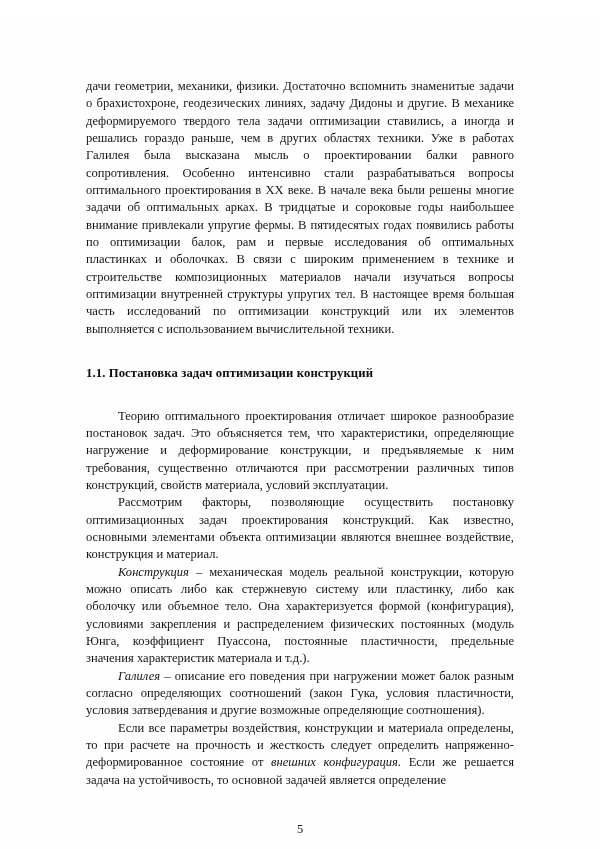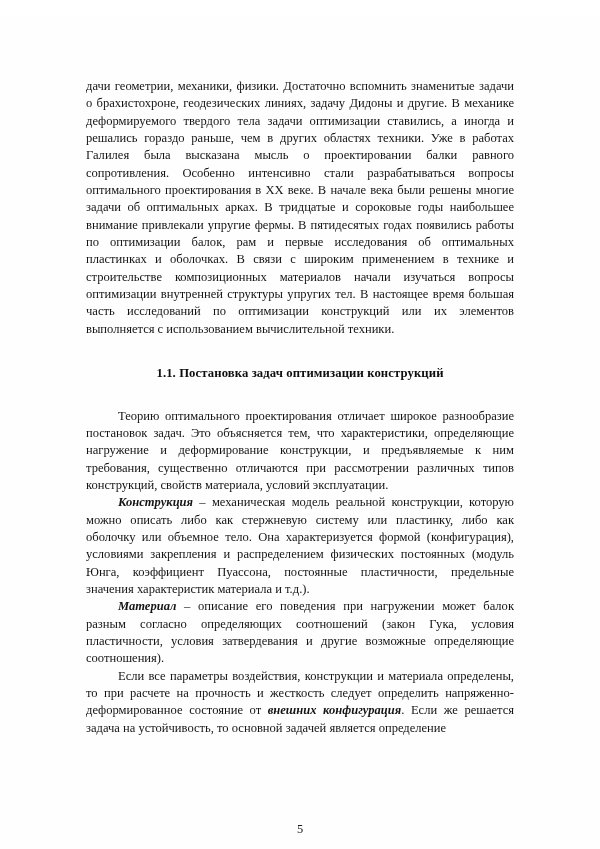--- a/index.html
+++ b/index.html
@@ -46,29 +46,29 @@
 
   p.indent {
     text-indent: 32px;
   }
 
   h2.section-heading {
     margin: 0;
     font-size: 12.7px;
     line-height: 17.35px;
     font-weight: bold;
-    text-align: center;
+    text-align: left;
     color: #0e0e0e;
     letter-spacing: 0.1px;
   }
 
   .gap-before-heading { height: 27px; }
   .gap-after-heading  { height: 25px; }
 
-  .it { font-style: italic; font-weight: bold; }
+  .it { font-style: italic; }
 
   #page-number {
     position: absolute;
     left: 0;
     top: 806px;
     width: 600px;
     text-align: center;
     font-size: 12.4px;
     line-height: 14px;
     color: #1a1a1a;
@@ -84,24 +84,25 @@
     <p class="body-par">дачи геометрии, механики, физики. Достаточно вспомнить знаменитые задачи о брахистохроне, геодезических линиях, задачу Дидоны и другие. В механике деформируемого твердого тела задачи оптимизации ставились, а иногда и решались гораздо раньше, чем в других областях техники. Уже в работах Галилея была высказана мысль о проектировании балки равного сопротивления. Особенно интенсивно стали разрабатываться вопросы оптимального проектирования в XX веке.  В начале века были решены многие задачи об оптимальных арках. В тридцатые и сороковые годы наибольшее внимание привлекали упругие фермы. В пятидесятых годах появились работы по оптимизации балок, рам и первые исследования об оптимальных пластинках и оболочках. В связи с широким применением в технике и строительстве композиционных материалов начали изучаться вопросы оптимизации внутренней структуры упругих тел. В настоящее время большая часть исследований по оптимизации конструкций или их элементов выполняется с использованием вычислительной техники.</p>
 
     <div class="gap-before-heading"></div>
 
     <h2 class="section-heading">1.1. Постановка задач оптимизации конструкций</h2>
 
     <div class="gap-after-heading"></div>
 
     <p class="body-par indent">Теорию оптимального проектирования отличает  широкое разнообразие постановок задач. Это объясняется тем, что характеристики, определяющие нагружение и деформирование конструкции, и предъявляемые к ним требования, существенно отличаются при рассмотрении различных типов конструкций,  свойств материала, условий эксплуатации.</p>
 
+    <p class="body-par indent">Рассмотрим факторы, позволяющие осуществить постановку оптимизационных задач проектирования конструкций. Как известно, основными элементами объекта оптимизации являются внешнее воздействие, конструкция и материал.</p>
 
     <p class="body-par indent"><span class="it">Конструкция</span><span> – механическая модель реальной конструкции, которую можно описать либо как стержневую систему или пластинку, либо как оболочку или объемное тело. Она характеризуется формой (конфигурация), условиями закрепления и распределением физических постоянных (модуль Юнга, коэффициент Пуассона, постоянные пластичности, предельные значения характеристик материала и т.д.).</span></p>
 
-    <p class="body-par indent"><span class="it">Материал</span><span> – описание его поведения при нагружении может балок разным согласно определяющих соотношений (закон Гука, условия пластичности, условия затвердевания и другие возможные определяющие соотношения).</span></p>
+    <p class="body-par indent"><span class="it">Галилея</span><span> – описание его поведения при нагружении может балок разным согласно определяющих соотношений (закон Гука, условия пластичности, условия затвердевания и другие возможные определяющие соотношения).</span></p>
 
     <p class="body-par indent"><span>Если все параметры воздействия, конструкции и материала определены, то при расчете на прочность и жесткость следует определить напряженно-деформированное состояние от </span><span class="it">внешних конфигурация</span><span>. Если же решается задача на устойчивость, то основной задачей является определение</span></p>
 
   </div>
 
   <div id="page-number">5</div>
 
 </div>
 
 </body></html>

